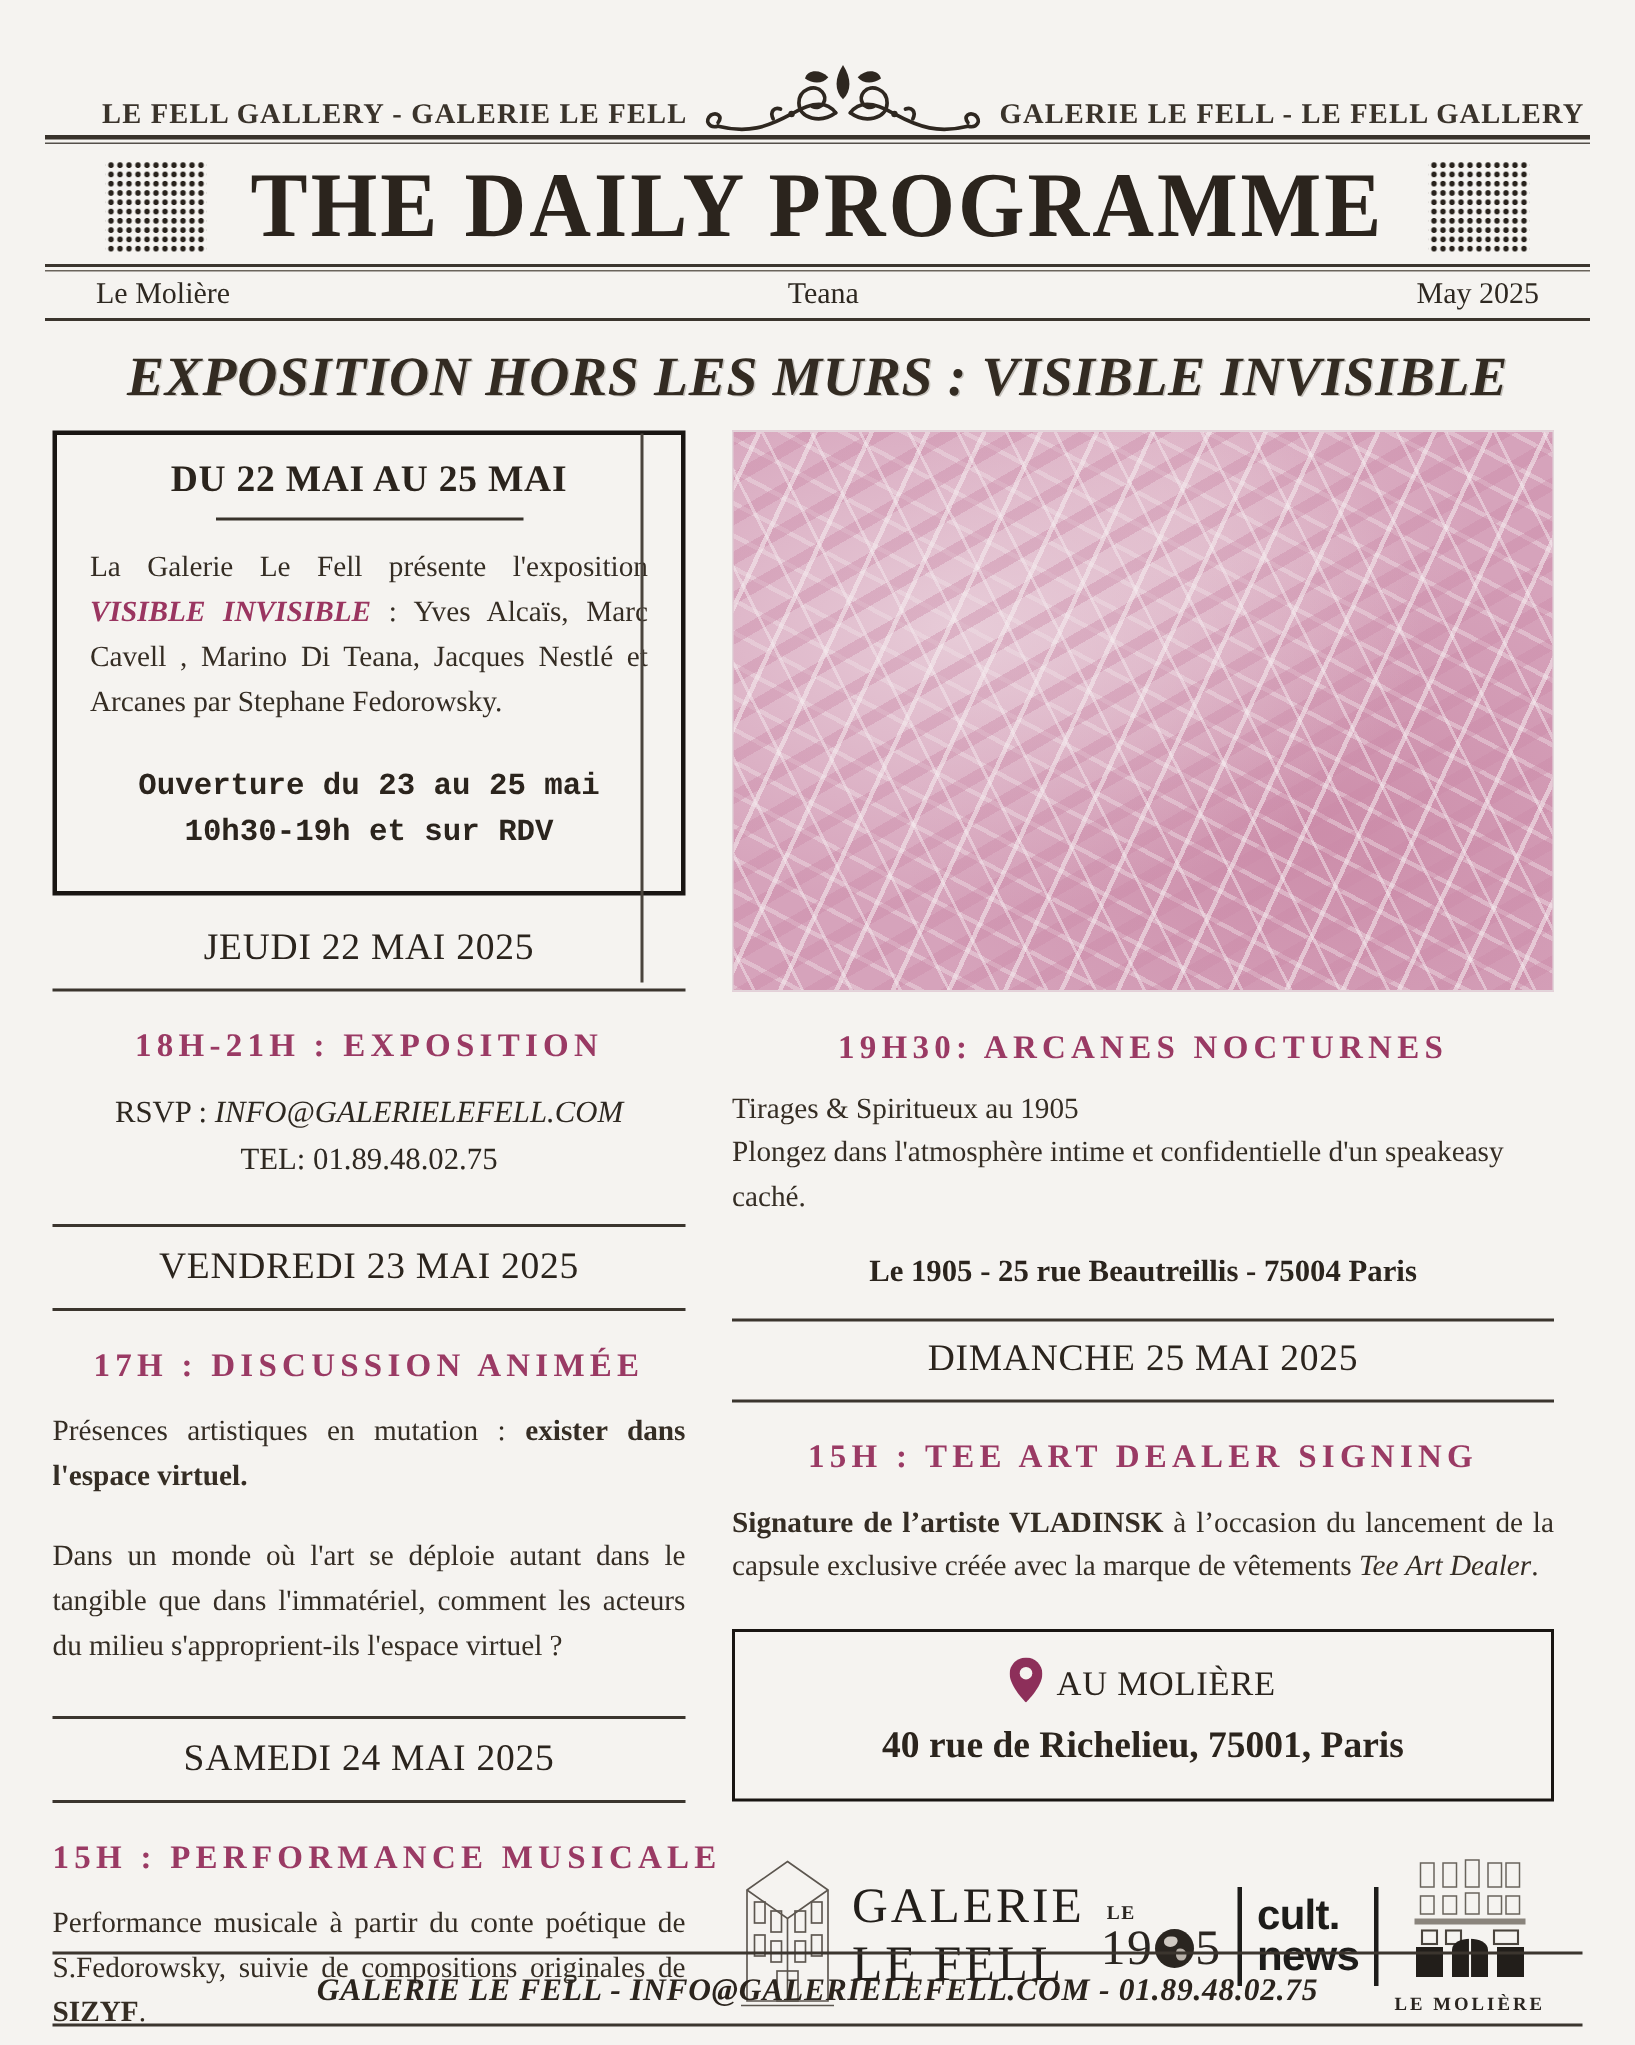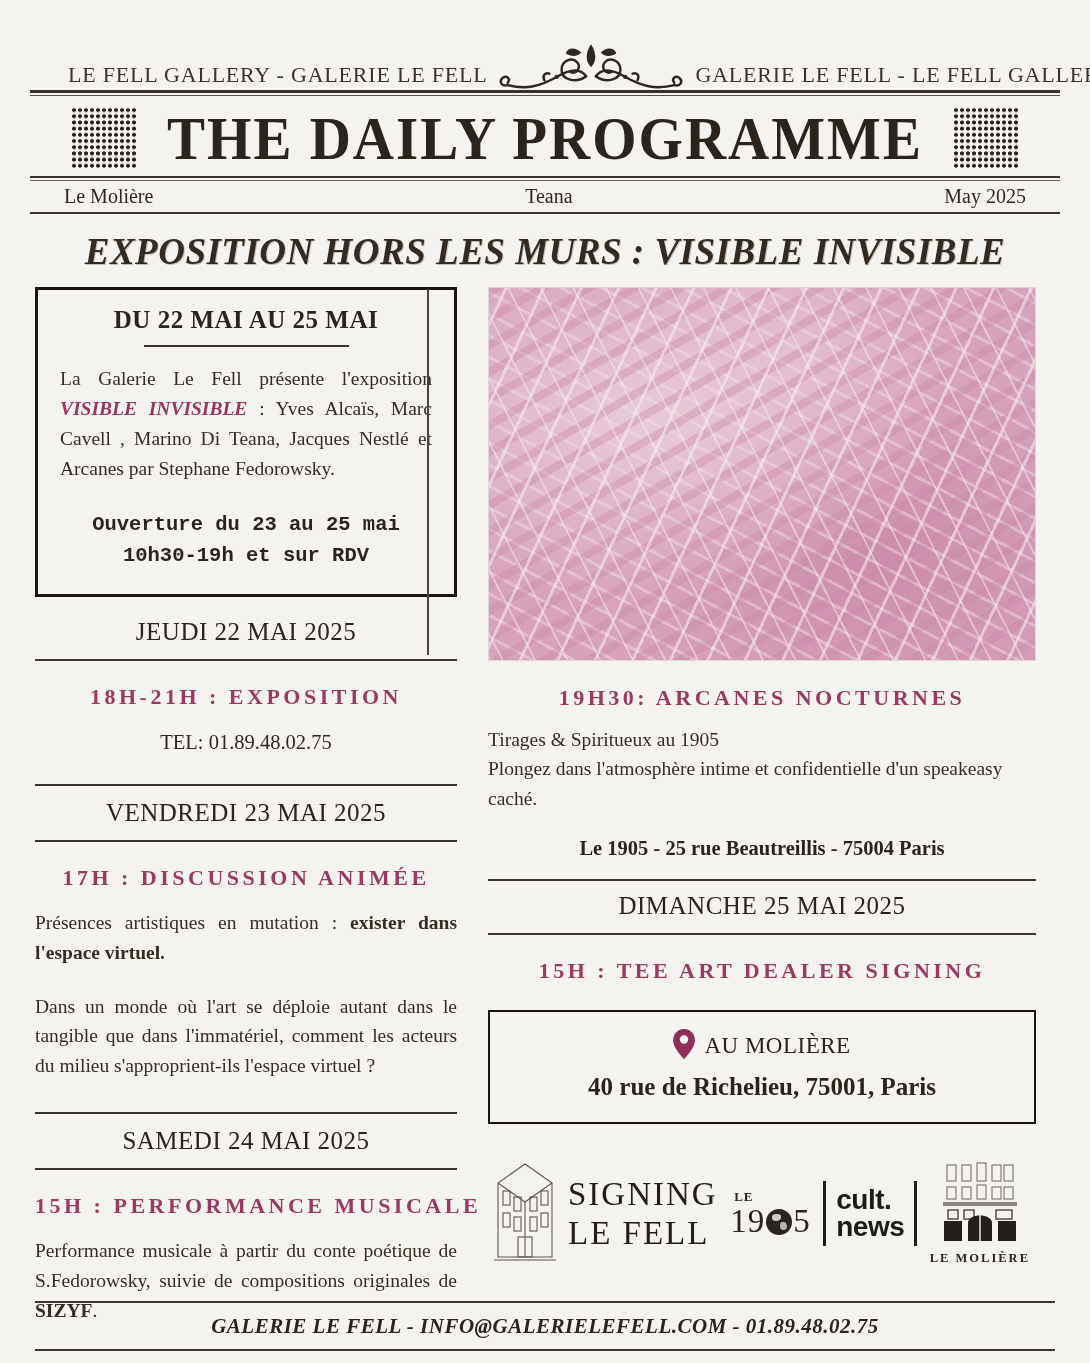--- a/index.html
+++ b/index.html
@@ -10,21 +10,21 @@
     background:#f5f3f0;
     overflow:hidden;
     color:#312a22;
     font-family:"Liberation Serif","DejaVu Serif",serif;
   }
   
   .topline{
     display:flex;align-items:flex-end;justify-content:space-between;
     padding:40px 68px 0 68px;height:48px;
   }
-  .topline .gal{font-size:22px;letter-spacing:0.8px;color:#3a332b;white-space:nowrap;}
+  .topline .gal{font-size:19px;letter-spacing:0.8px;color:#3a332b;white-space:nowrap;font-weight:bold;}
   .ornament{flex:0 0 auto;margin:0 6px -13px 6px;}
   .double-rule{border-top:3px solid #38322b;position:relative;margin:2px 30px 0 30px;}
   .double-rule::after{content:"";display:block;border-top:1px solid #55504a;margin-top:2px;}
   .masthead{
     display:flex;align-items:center;justify-content:space-between;
     padding:8px 70px 6px 70px;height:66px;gap:29px;
   }
   .dotblock{
     width:78px;height:62px;
     background-image:radial-gradient(circle,#28221c 1.7px,rgba(0,0,0,0) 2.1px);
@@ -183,20 +183,21 @@
         <div class="body-text"><span>La Galerie Le Fell présente l'exposition </span><span class="accent-bi">VISIBLE INVISIBLE</span><span> : Yves Alcaïs, Marc Cavell , Marino Di Teana, Jacques Nestlé et Arcanes par Stephane Fedorowsky.</span></div>
         <div class="hours">
           <div>Ouverture du 23 au 25 mai</div>
           <div>10h30-19h et sur RDV</div>
         </div>
       </div>
 
       <div class="day-head">JEUDI 22 MAI 2025</div>
       <hr class="sec-rule">
       <div class="event-head">18H-21H : EXPOSITION</div>
+      <div class="center-line"><span>RSVP : </span><span class="ital">INFO@GALERIELEFELL.COM</span></div>
       <div class="center-line">TEL: 01.89.48.02.75</div>
       <hr class="sec-rule" style="margin-top:26px;">
 
       <div class="day-head" style="margin-top:12px;">VENDREDI 23 MAI 2025</div>
       <hr class="sec-rule">
       <div class="event-head">17H : DISCUSSION ANIMÉE</div>
       <div class="para"><span>Présences artistiques en mutation : </span><span class="bold">exister dans l'espace virtuel.</span></div>
       <div class="para">Dans un monde où l'art se déploie autant dans le tangible que dans l'immatériel, comment les acteurs du milieu s'approprient-ils l'espace virtuel ?</div>
       <hr class="sec-rule" style="margin-top:32px;">
 
@@ -212,20 +213,21 @@
 
       <div class="event-head" style="margin-top:24px;margin-bottom:14px;">19H30: ARCANES NOCTURNES</div>
       <div class="right-para">Tirages &amp; Spiritueux au 1905</div>
       <div class="right-para">Plongez dans l'atmosphère intime et confidentielle d'un speakeasy caché.</div>
       <div class="addr-bold">Le 1905 - 25 rue Beautreillis - 75004 Paris</div>
       <hr class="sec-rule" style="margin-top:19px;margin-bottom:11px;">
 
       <div class="day-head" style="margin-top:0;">DIMANCHE 25 MAI 2025</div>
       <hr class="sec-rule">
       <div class="event-head">15H : TEE ART DEALER SIGNING</div>
+      <div class="para"><span class="bold">Signature de l’artiste VLADINSK</span><span> à l’occasion du lancement de la capsule exclusive créée avec la marque de vêtements  </span><span class="ital">Tee Art Dealer</span><span>.</span></div>
 
       <div class="venue-box">
         <div class="venue-name-row">
           <span>
             <svg width="22" height="30" viewBox="0 0 24 33">
               <path d="M12,0 C5.4,0 0,5.4 0,12 C0,21.5 12,33 12,33 C12,33 24,21.5 24,12 C24,5.4 18.6,0 12,0 Z" fill="#8d2f5a"></path>
               <circle cx="12" cy="11.5" r="4.6" fill="#f5f3f0"></circle>
             </svg>
           </span>
           <span class="venue-name">AU MOLIÈRE</span>
@@ -246,21 +248,21 @@
                 <rect x="47" y="30" width="7" height="14"></rect>
               <rect x="9" y="52" width="7" height="14"></rect>
                 <rect x="20" y="56" width="7" height="14"></rect>
               <rect x="36" y="56" width="7" height="14"></rect>
                 <rect x="47" y="52" width="7" height="14"></rect>
               <rect x="24" y="76" width="14" height="20"></rect>
               <line x1="0" y1="99" x2="62" y2="99"></line>
             </svg>
           </span>
           <span class="logo-galerie-text">
-            <div>SIGNING</div>
+            <div>GALERIE</div>
             <div>LE FELL</div>
           </span>
         </div>
 
         <div class="logo-1905">
           <div class="le">LE</div>
           <div class="year">
               <span>19</span>
               <span class="globe"></span>
               <span>5</span>

